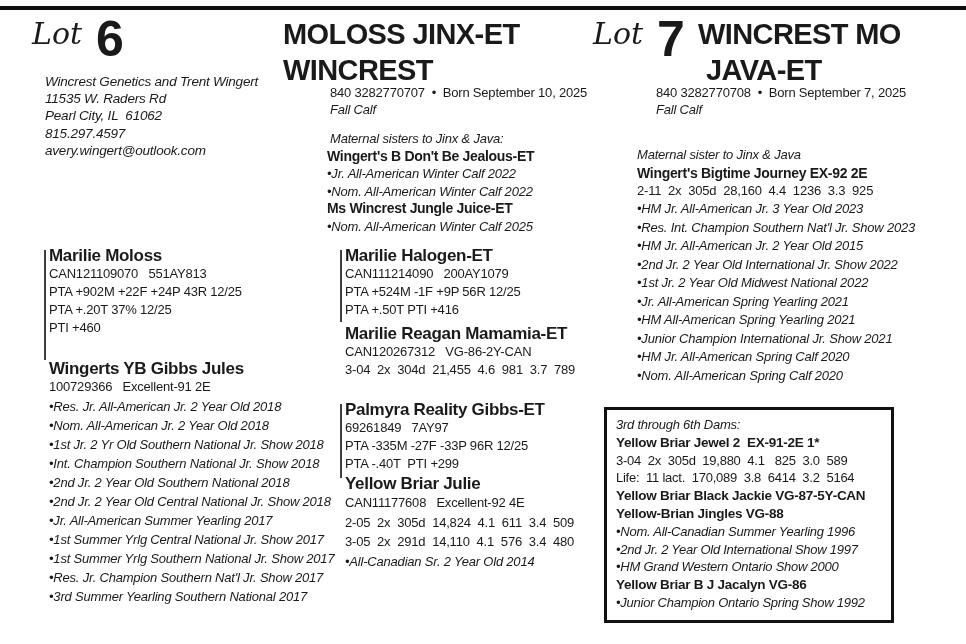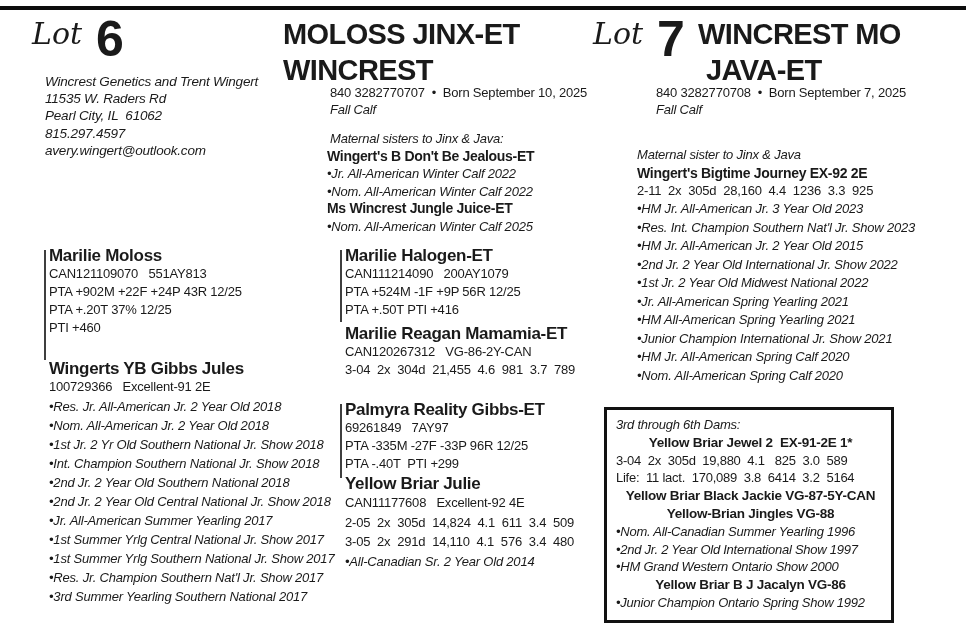--- a/index.html
+++ b/index.html
@@ -27,21 +27,21 @@
   .lh185 .line { line-height:18.5px; }
   .lh19 .line { line-height:19px; }
   .lh195 .line { line-height:19.5px; }
   .vbar { width:2px; background:#3f3f3f; }
   .dams-box {
     border:3px solid #111;
     width:290px; height:216px;
     padding:6px 6px 0 9px;
   }
   .dams-box .line { line-height:17.8px; letter-spacing:-0.25px; }
-  .dams-box .b { font-size:13.5px;text-align:center; }
+  .dams-box .b { font-size:13.5px; }
 </style>
 </head>
 <body>
 
 <div class="abs top-rule"></div>
 
 <div class="abs lot-flex" style="left:32px; top:17px;">
   <span class="lot-script">Lot</span>
   <span class="lot-num">6</span>
 </div>

